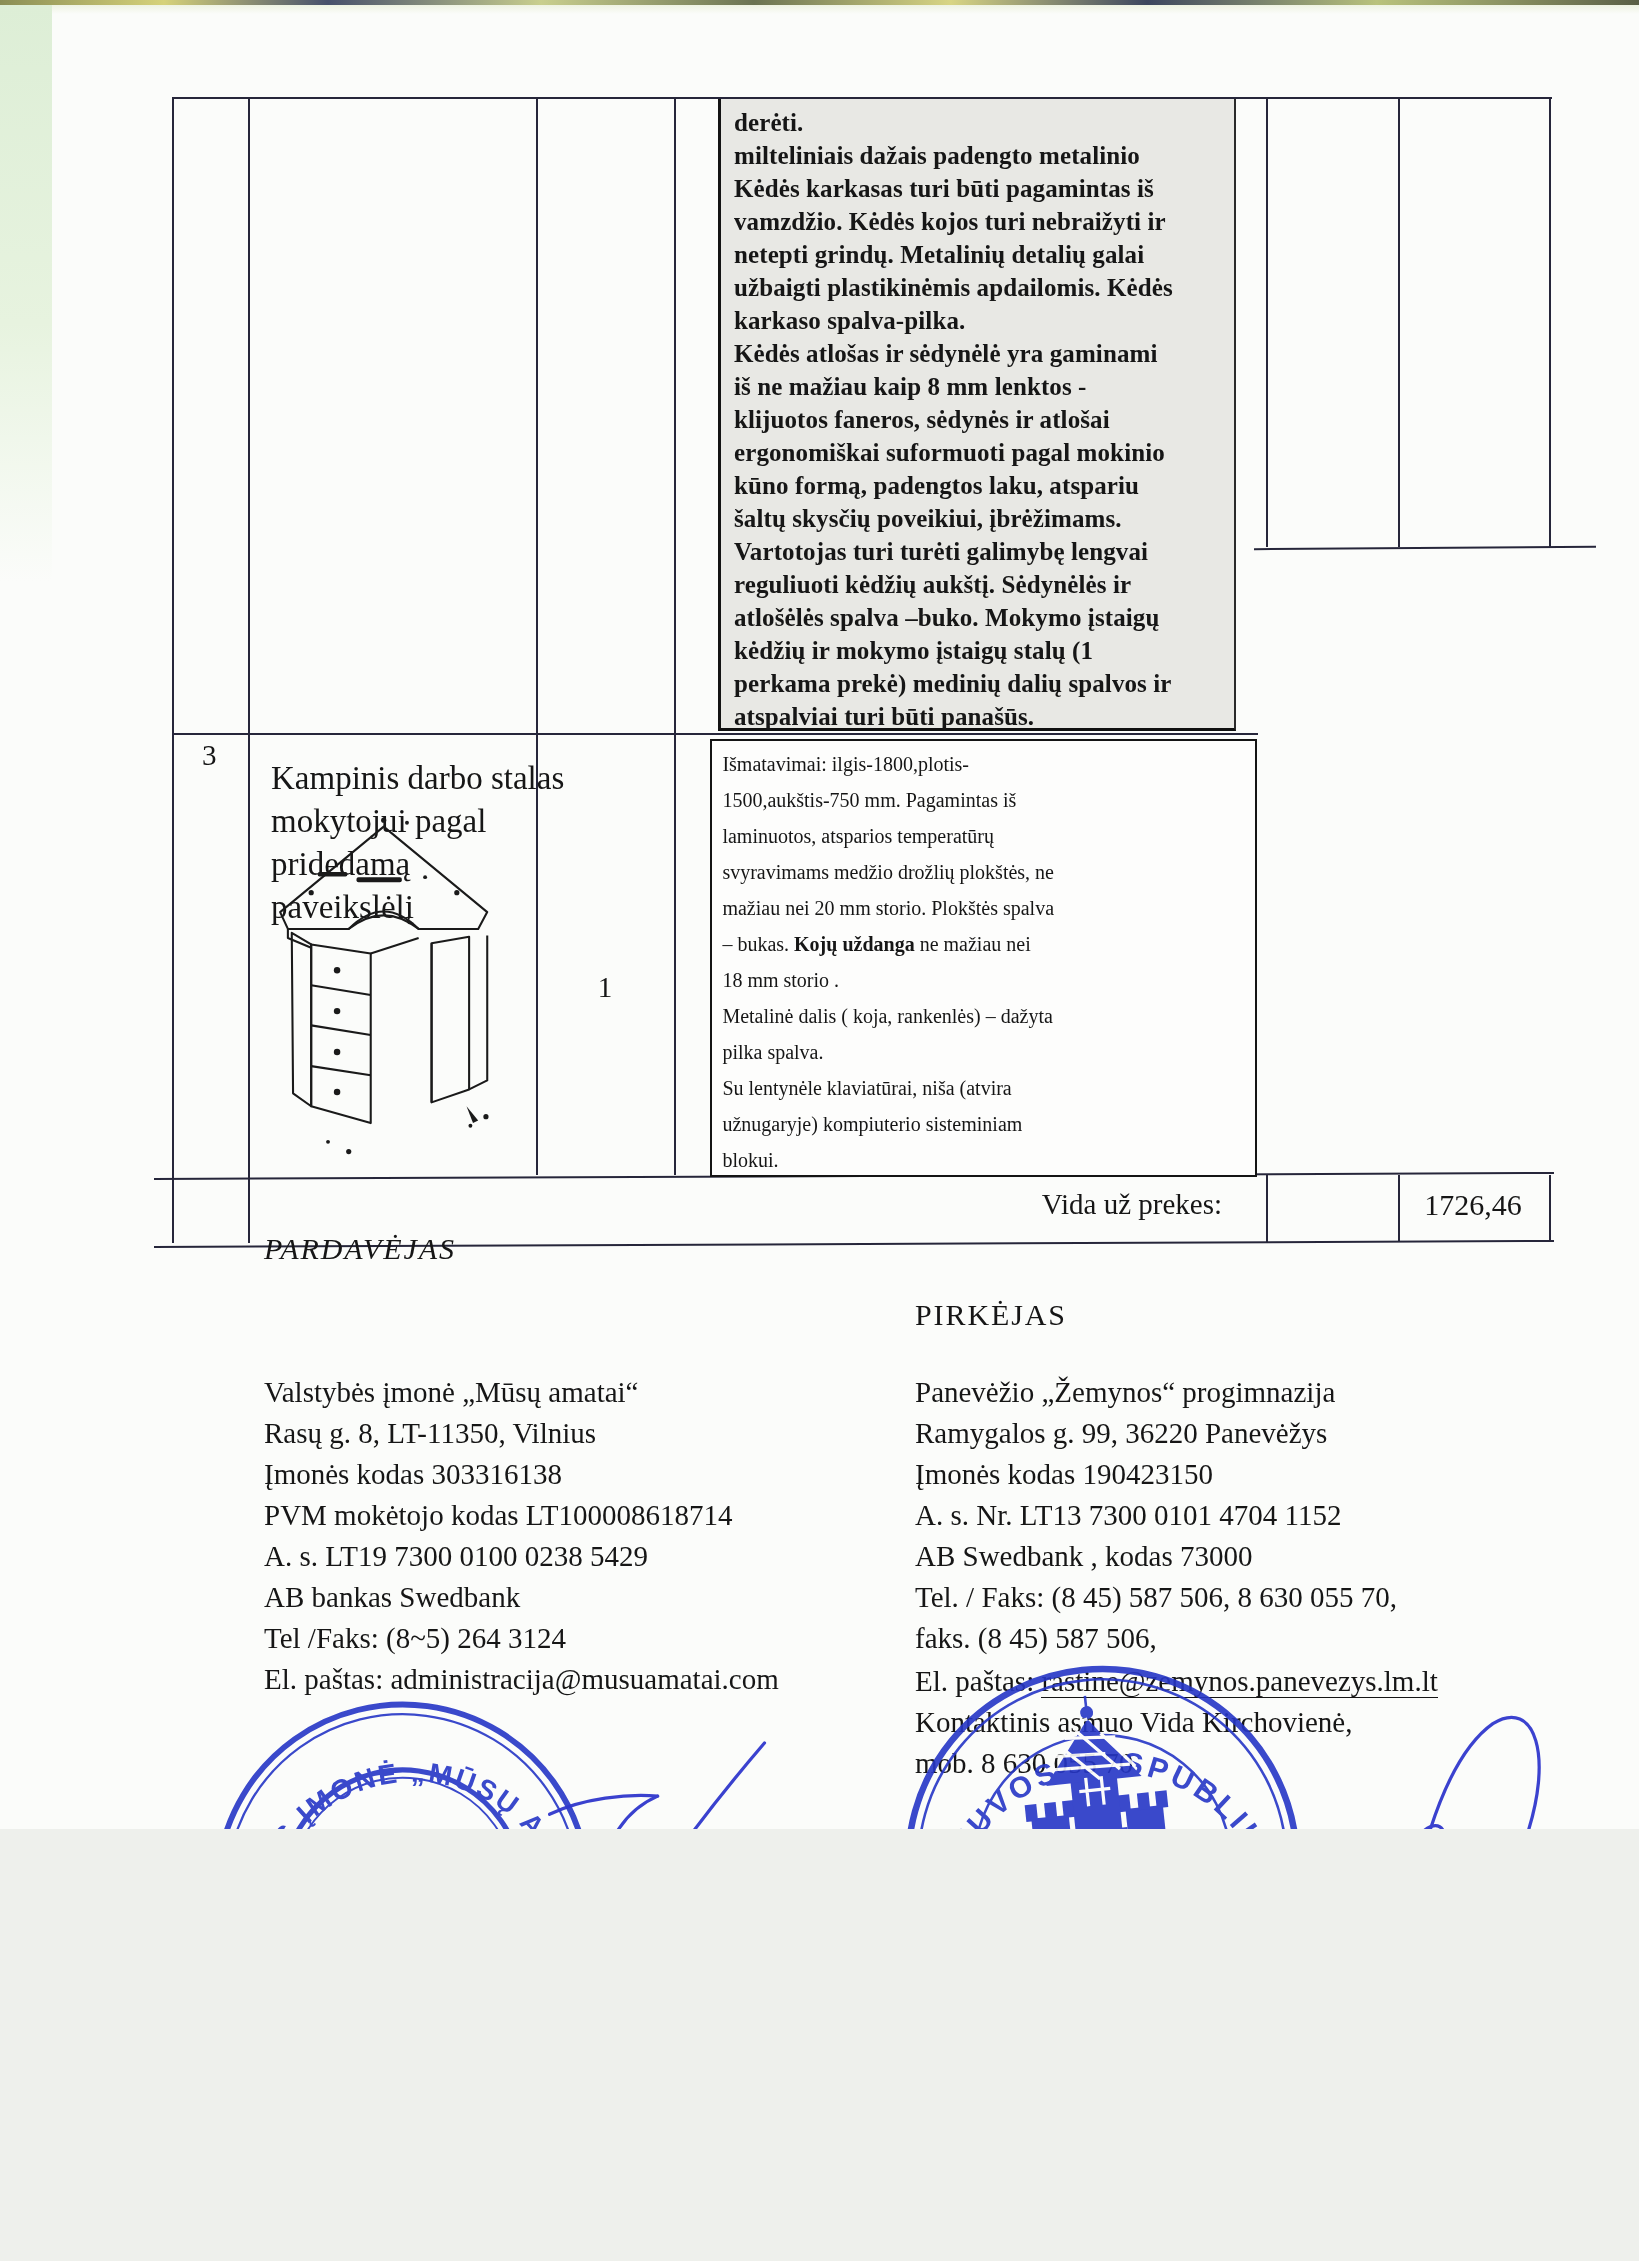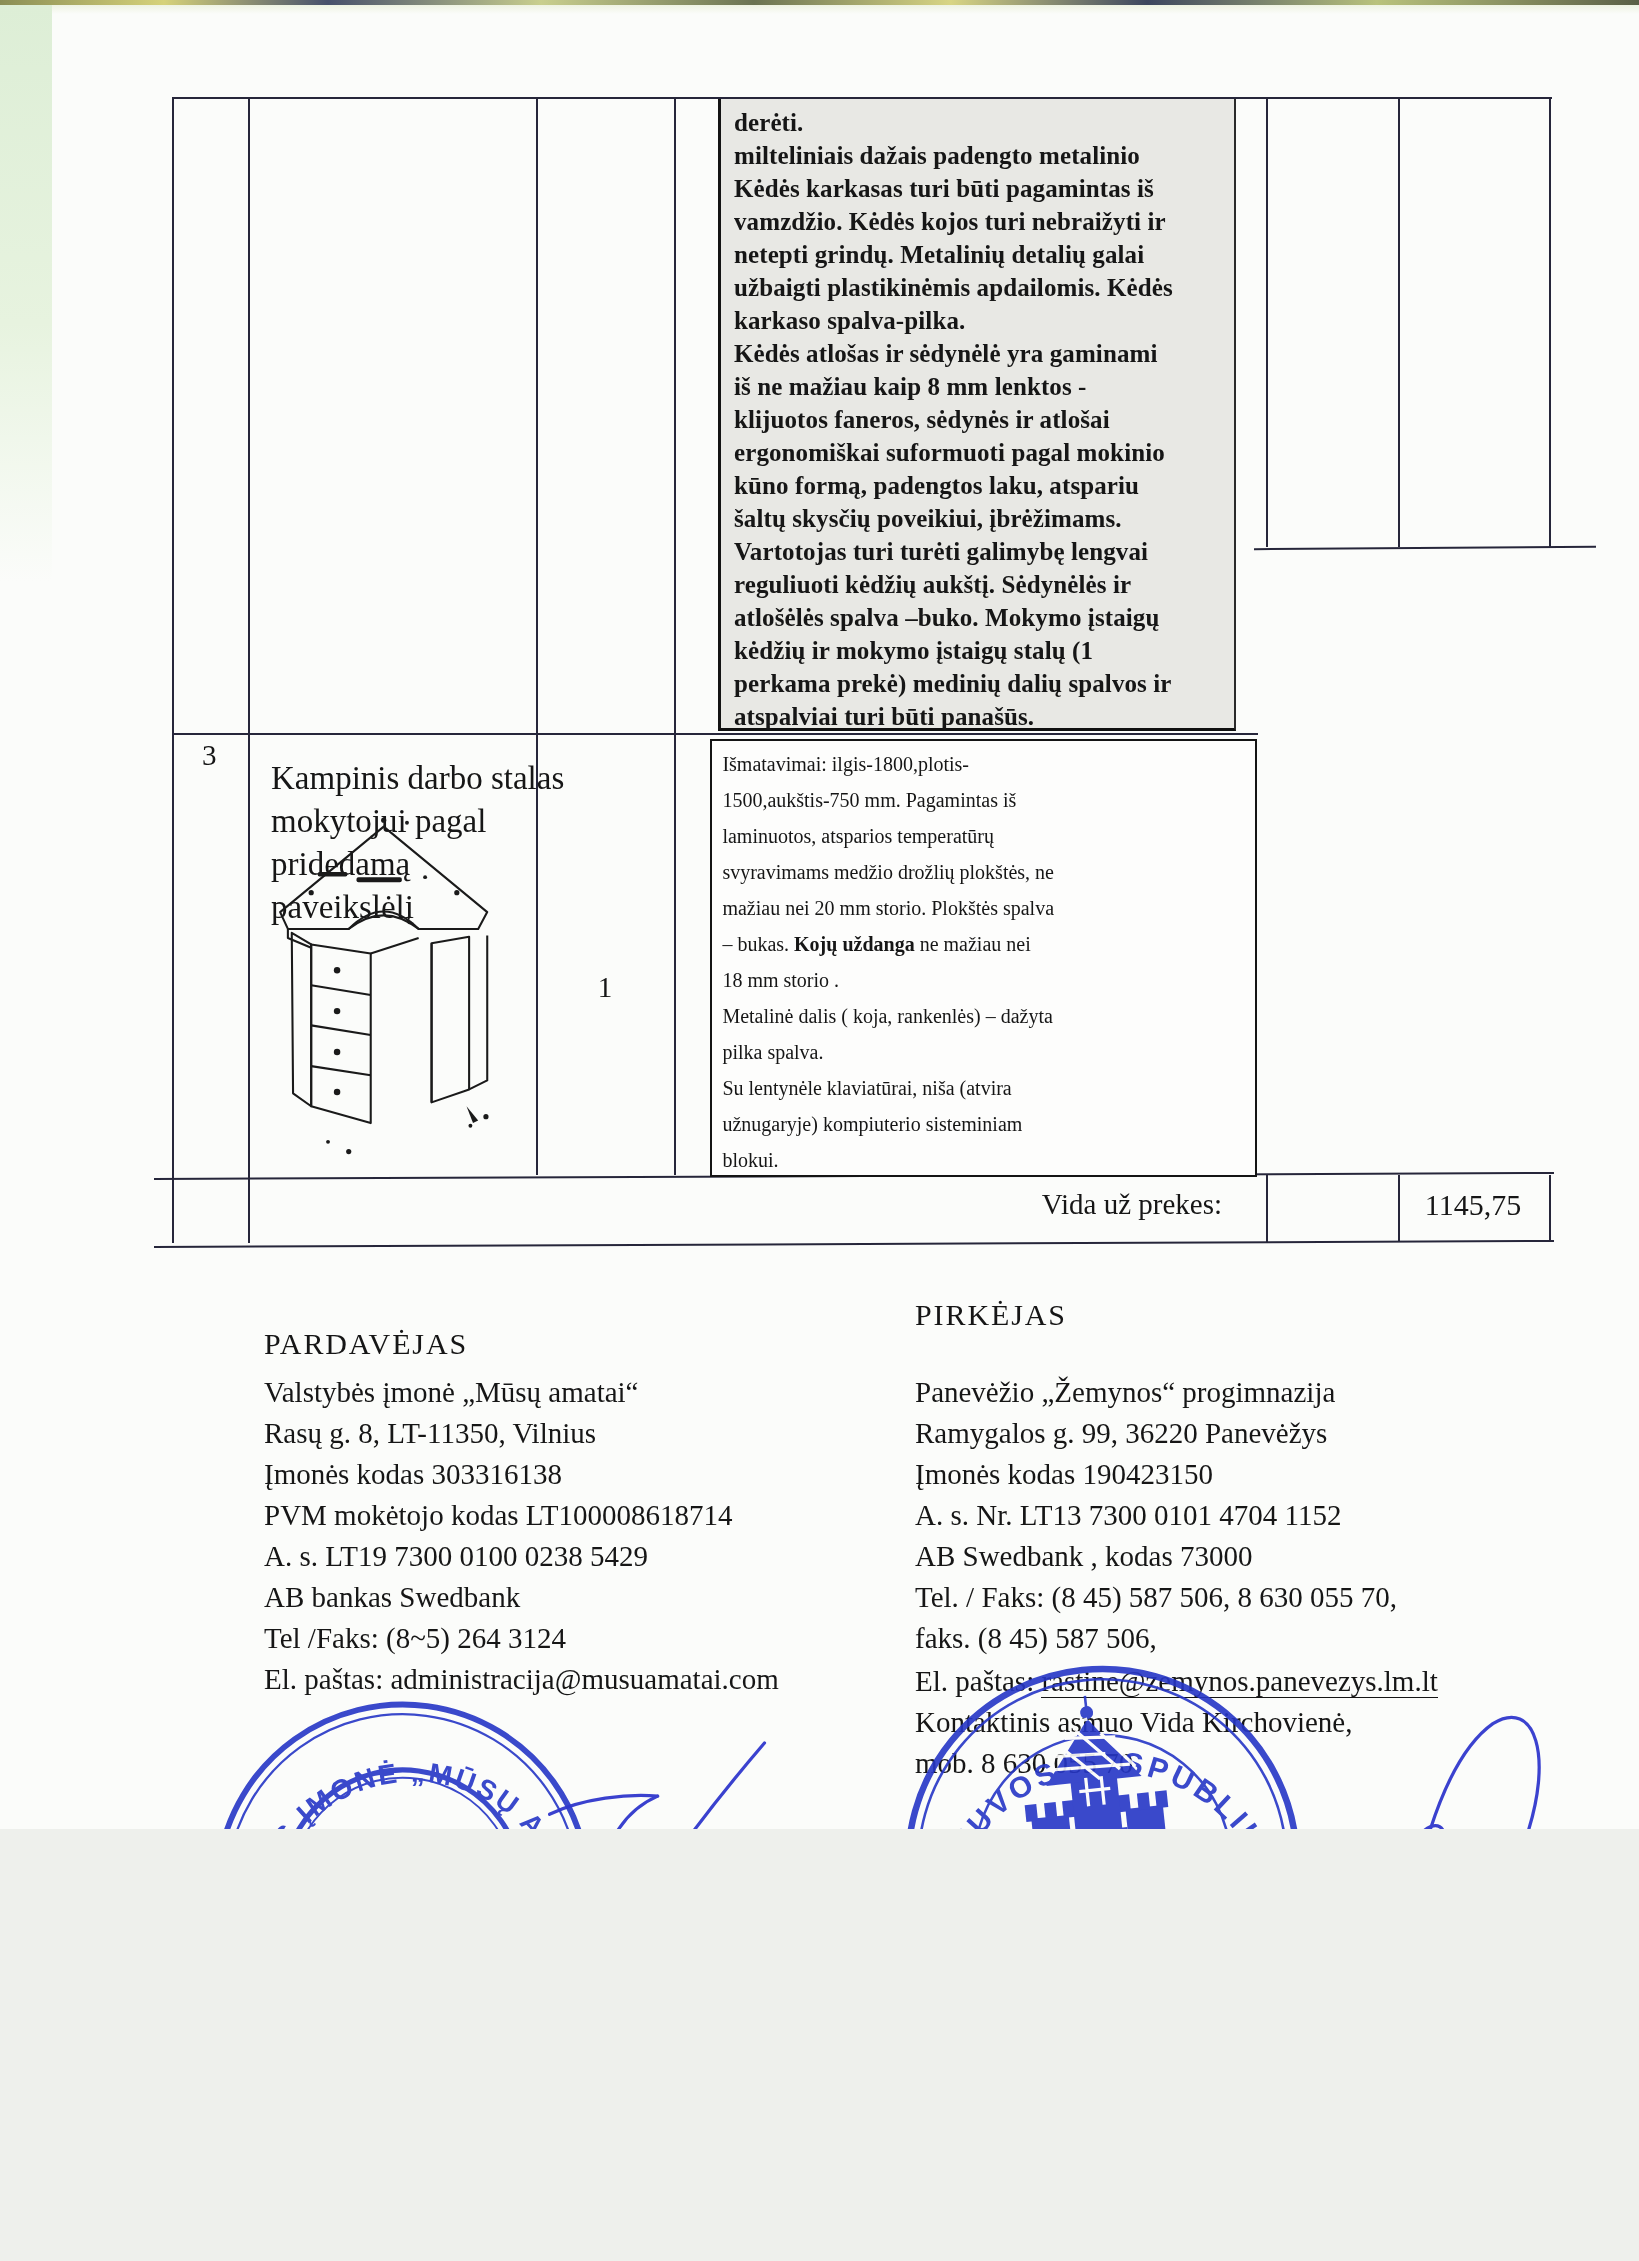--- a/index.html
+++ b/index.html
@@ -146,23 +146,23 @@
         <div class="ln">18 mm storio .</div>
         <div class="ln">Metalinė dalis ( koja, rankenlės) – dažyta</div>
         <div class="ln">pilka spalva.</div>
         <div class="ln">Su lentynėle klaviatūrai, niša (atvira</div>
         <div class="ln">užnugaryje) kompiuterio sisteminiam</div>
         <div class="ln">blokui.</div>
       </div>
   </div>
 
   <div class="abs totlabel">Vida už prekes:</div>
-  <div class="abs totvalue">1145,75</div>
-
-  <div class="abs heading" style="left:264px;top:1327px;">PARDAVĖJAS</div>
+  <div class="abs totvalue">1726,46</div>
+
+  <div class="abs heading" style="left:264px;top:1232px;font-style:italic;">PARDAVĖJAS</div>
   <div class="abs info" style="left:264px;top:1372px;">
       <div class="ln">Valstybės įmonė „Mūsų amatai“</div>
       <div class="ln">Rasų g. 8,  LT-11350, Vilnius</div>
       <div class="ln">Įmonės kodas 303316138</div>
       <div class="ln">PVM mokėtojo kodas LT100008618714</div>
       <div class="ln">A. s. LT19 7300 0100 0238 5429</div>
       <div class="ln">AB bankas Swedbank</div>
       <div class="ln">Tel /Faks: (8~5) 264 3124</div>
       <div class="ln">El. paštas: administracija@musuamatai.com</div>
     </div>

